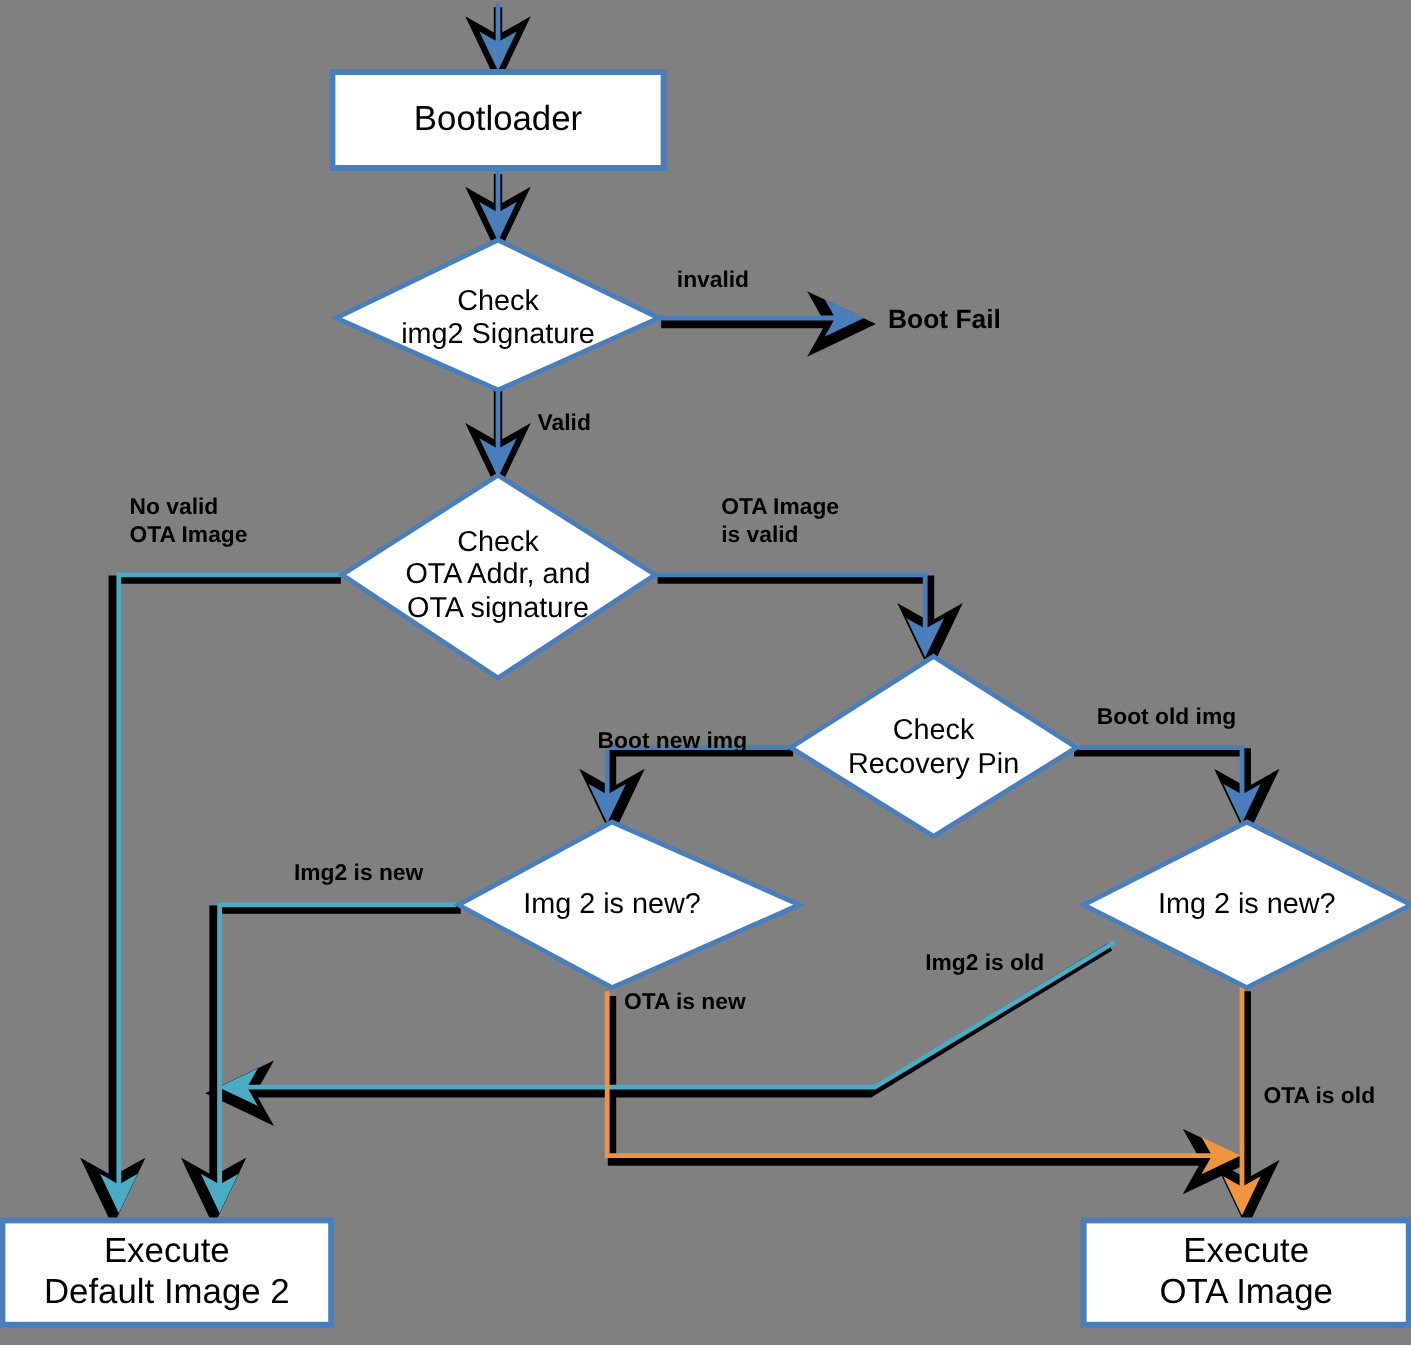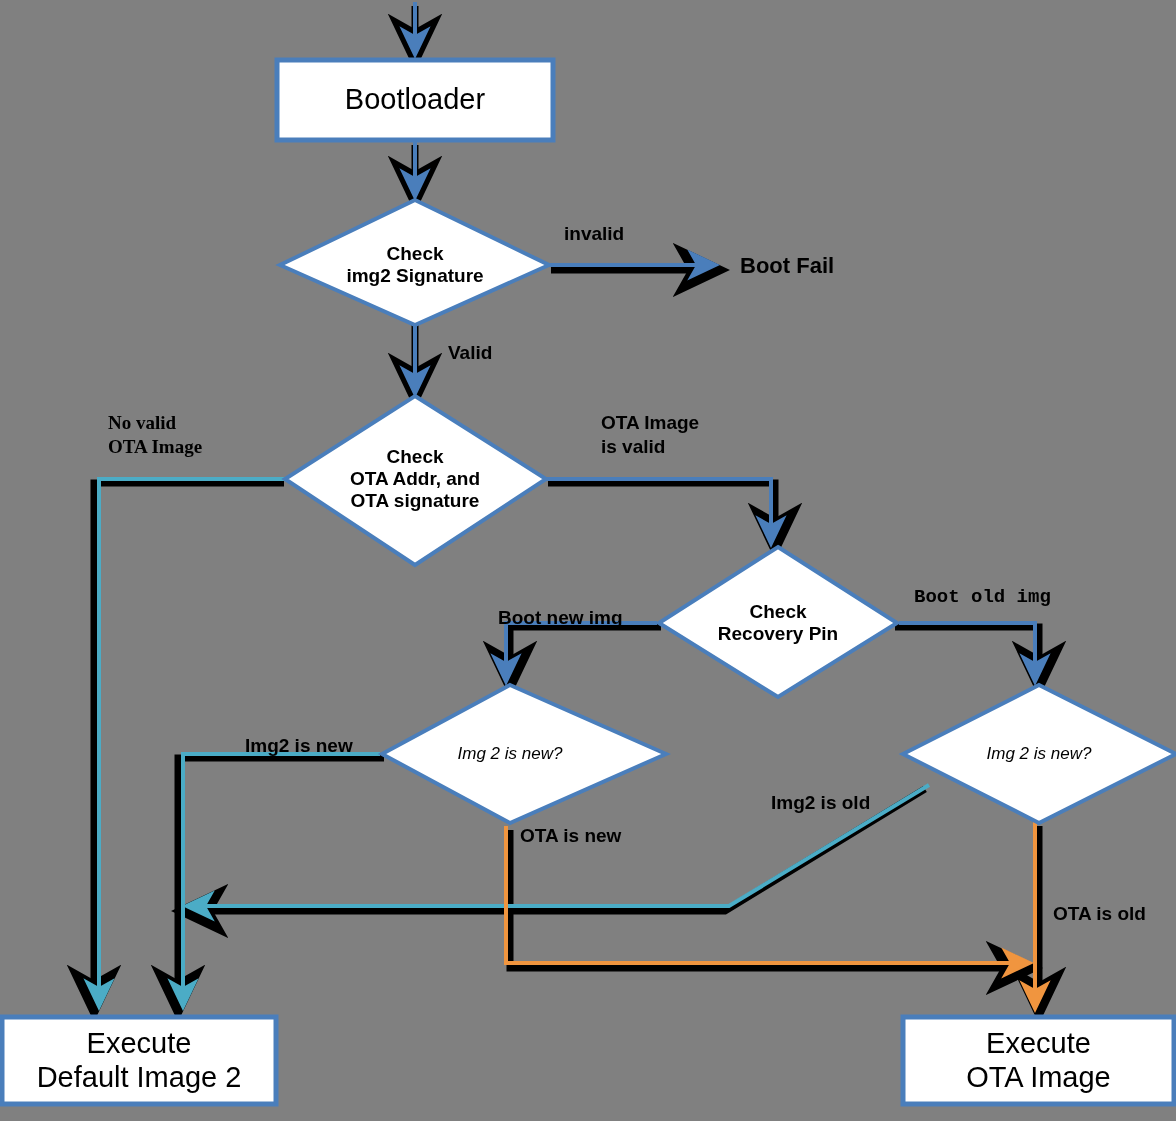--- a/index.html
+++ b/index.html
@@ -18,22 +18,22 @@
     position:absolute;
     display:flex;align-items:center;justify-content:center;
     flex-direction:column;
     text-align:center;
     color:#000;
     line-height:1.15;
     pointer-events:none;
     white-space:pre-line;
   }
   .proc-label{font-size:29px;font-weight:400;}
-  .dec-label{font-size:19px;font-weight:700;}
-  .dec-label-lg{font-size:17px;font-weight:400;font-style:italic;}
+  .dec-label{font-size:24px;font-weight:400;}
+  .dec-label-lg{font-size:24px;font-weight:400;}
 
   .edge-label{
     position:absolute;
     color:#000000;
     font-weight:bold;
     font-size:19px;
     line-height:1.25;
     white-space:pre-line;
     pointer-events:none;
   }
@@ -138,31 +138,31 @@
 
   <div class="node-label proc-label" style="left:903px;top:1017px;width:271px;height:87px;">Execute
 OTA Image</div>
 
   <div class="term-label" style="left:740px;top:253px;">Boot Fail</div>
 
   <div class="edge-label" style="left:564px;top:222px;">invalid</div>
 
   <div class="edge-label" style="left:448px;top:341px;">Valid</div>
 
-  <div class="edge-label" style="left:108px;top:411px;font-family:Liberation Serif, serif;">No valid
+  <div class="edge-label" style="left:108px;top:411px;">No valid
 OTA Image</div>
 
   <div class="edge-label" style="left:601px;top:411px;">OTA Image
 is valid</div>
 
   <div class="edge-label" style="left:498px;top:606px;">Boot new img</div>
 
-  <div class="edge-label" style="left:914px;top:586px;font-family:Liberation Mono, monospace;">Boot old img</div>
+  <div class="edge-label" style="left:914px;top:586px;">Boot old img</div>
 
-  <div class="edge-label" style="left:245px;top:716px;margin-top:18px;">Img2 is new</div>
+  <div class="edge-label" style="left:245px;top:716px;">Img2 is new</div>
 
   <div class="edge-label" style="left:520px;top:824px;">OTA is new</div>
 
   <div class="edge-label" style="left:771px;top:791px;">Img2 is old</div>
 
   <div class="edge-label" style="left:1053px;top:902px;">OTA is old</div>
 
 </div>
 
 </body></html>

